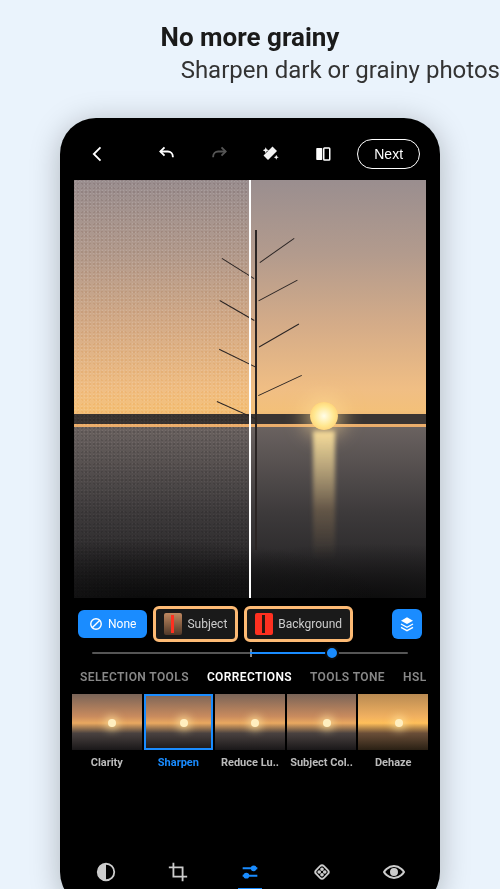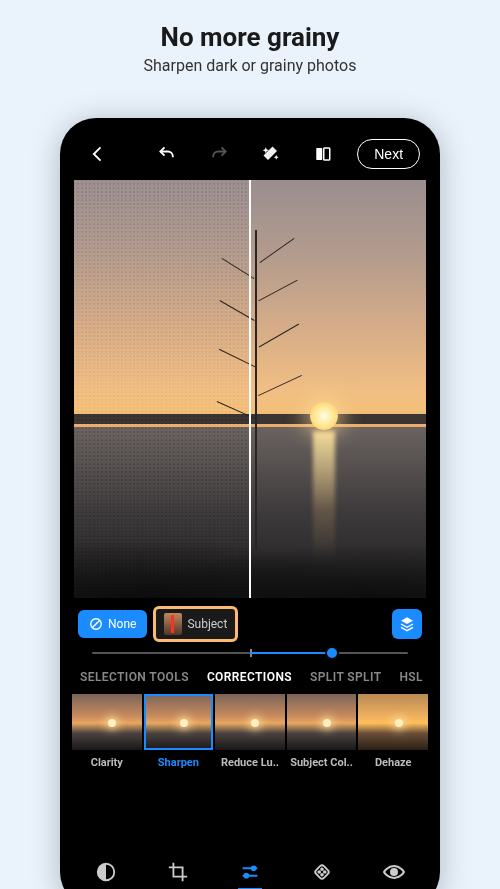--- a/index.html
+++ b/index.html
@@ -12,22 +12,22 @@
     position: relative;
   }
   .promo-title {
     text-align: center;
     font-size: 26px;
     font-weight: 700;
     color: #1a1a1a;
     margin-top: 22px;
   }
   .promo-sub {
-    text-align: center;
-    font-size: 16px;
+    text-align: right;
+    font-size: 24px;
     color: #333;
     margin-top: 4px;
   }
   .phone {
     position: absolute;
     left: 50%;
     transform: translateX(-50%);
     top: 118px;
     width: 380px;
     height: 790px;
@@ -287,41 +287,45 @@
         <svg width="14" height="14" viewBox="0 0 24 24" fill="none" stroke="currentColor" stroke-width="2.4">
             <circle cx="12" cy="12" r="9"></circle>
             <path d="M5 19L19 5"></path>
           </svg>
         <span>None</span>
       </div>
       <div class="mask-btn">
         <div class="mask-thumb subj"></div>
         <span>Subject</span>
       </div>
+      <div class="mask-btn">
+        <div class="mask-thumb bg"></div>
+        <span>Background</span>
+      </div>
       <div class="layers-btn">
         <svg width="16" height="16" viewBox="0 0 24 24" fill="#fff">
             <path d="M12 2l9 5-9 5-9-5z"></path>
             <path d="M3 12l9 5 9-5" fill="none" stroke="#fff" stroke-width="2"></path>
             <path d="M3 17l9 5 9-5" fill="none" stroke="#fff" stroke-width="2"></path>
           </svg>
       </div>
     </div>
 
     <div class="slider-row">
       <div class="slider-track">
         <div class="slider-mid"></div>
         <div class="slider-fill"></div>
         <div class="slider-thumb"></div>
       </div>
     </div>
 
     <div class="tabs">
       <span>SELECTION TOOLS</span>
       <span class="active">CORRECTIONS</span>
-      <span>SPLIT SPLIT</span>
+      <span>TOOLS TONE</span>
       <span>HSL</span>
     </div>
 
     <div class="presets">
       <div class="preset">
         <div class="preset-thumb"></div>
         <div class="preset-label">Clarity</div>
       </div>
       <div class="preset active">
         <div class="preset-thumb"></div>

